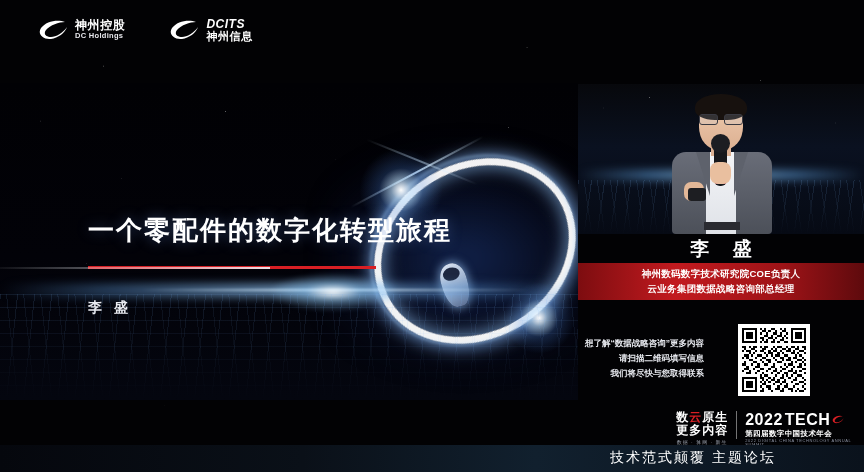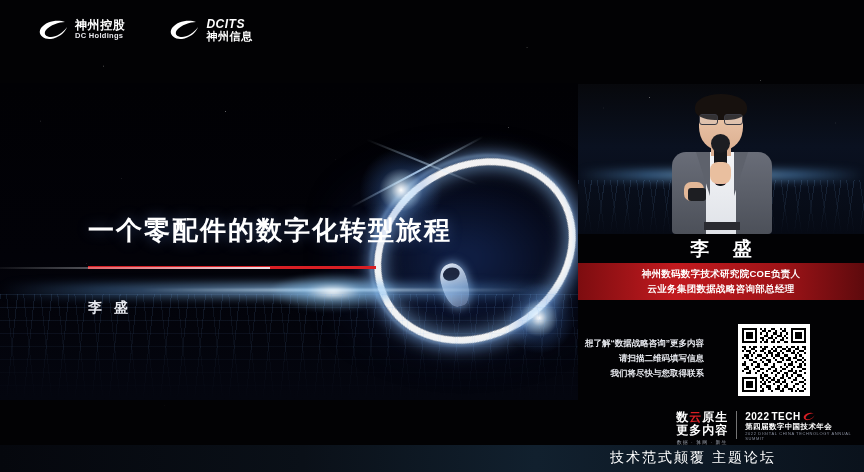--- a/index.html
+++ b/index.html
@@ -171,21 +171,21 @@
 
   
   .event{ position:absolute; left:676px; top:411px; width:186px; height:38px;
           display:flex; align-items:flex-start; gap:8px; }
   .ev-left{ text-align:center; line-height:1.12; }
   .ev-left .l1,.ev-left .l2{ color:#fff; font-size:12px; font-weight:800; letter-spacing:1px; }
   .ev-left .l1 em,.ev-left .l2 em{ font-style:normal; color:#d81f24; }
   .ev-left .l3{ color:#9aa0ac; font-size:5px; letter-spacing:1px; margin-top:2px; }
   .ev-div{ width:1px; height:28px; background:rgba(255,255,255,.45); }
   .ev-right{ line-height:1.1; }
-  .ev-right .r1{ color:#fff; font-size:10px; font-weight:800; letter-spacing:.5px; display:flex; align-items:center; gap:2px; }
+  .ev-right .r1{ color:#fff; font-size:16px; font-weight:800; letter-spacing:.5px; display:flex; align-items:center; gap:2px; }
   .ev-right .r1 .swirl-sm{ width:12px; height:9px; }
   .ev-right .r2{ color:#fff; font-size:7.5px; font-weight:700; letter-spacing:.4px; margin-top:1px; }
   .ev-right .r3{ color:#8a90a0; font-size:4px; letter-spacing:.6px; margin-top:1px; }
 
   
   .bottombar{ position:absolute; left:0; bottom:0; width:864px; height:27px;
               background:linear-gradient(90deg,#05070d 0%,#0a1018 35%,#11202e 62%,#0a121c 100%); }
   .bottombar .txt{ position:absolute; right:88px; top:4px; color:#fff;
                    font-size:14px; font-weight:400; letter-spacing:2px; }
 </style>

